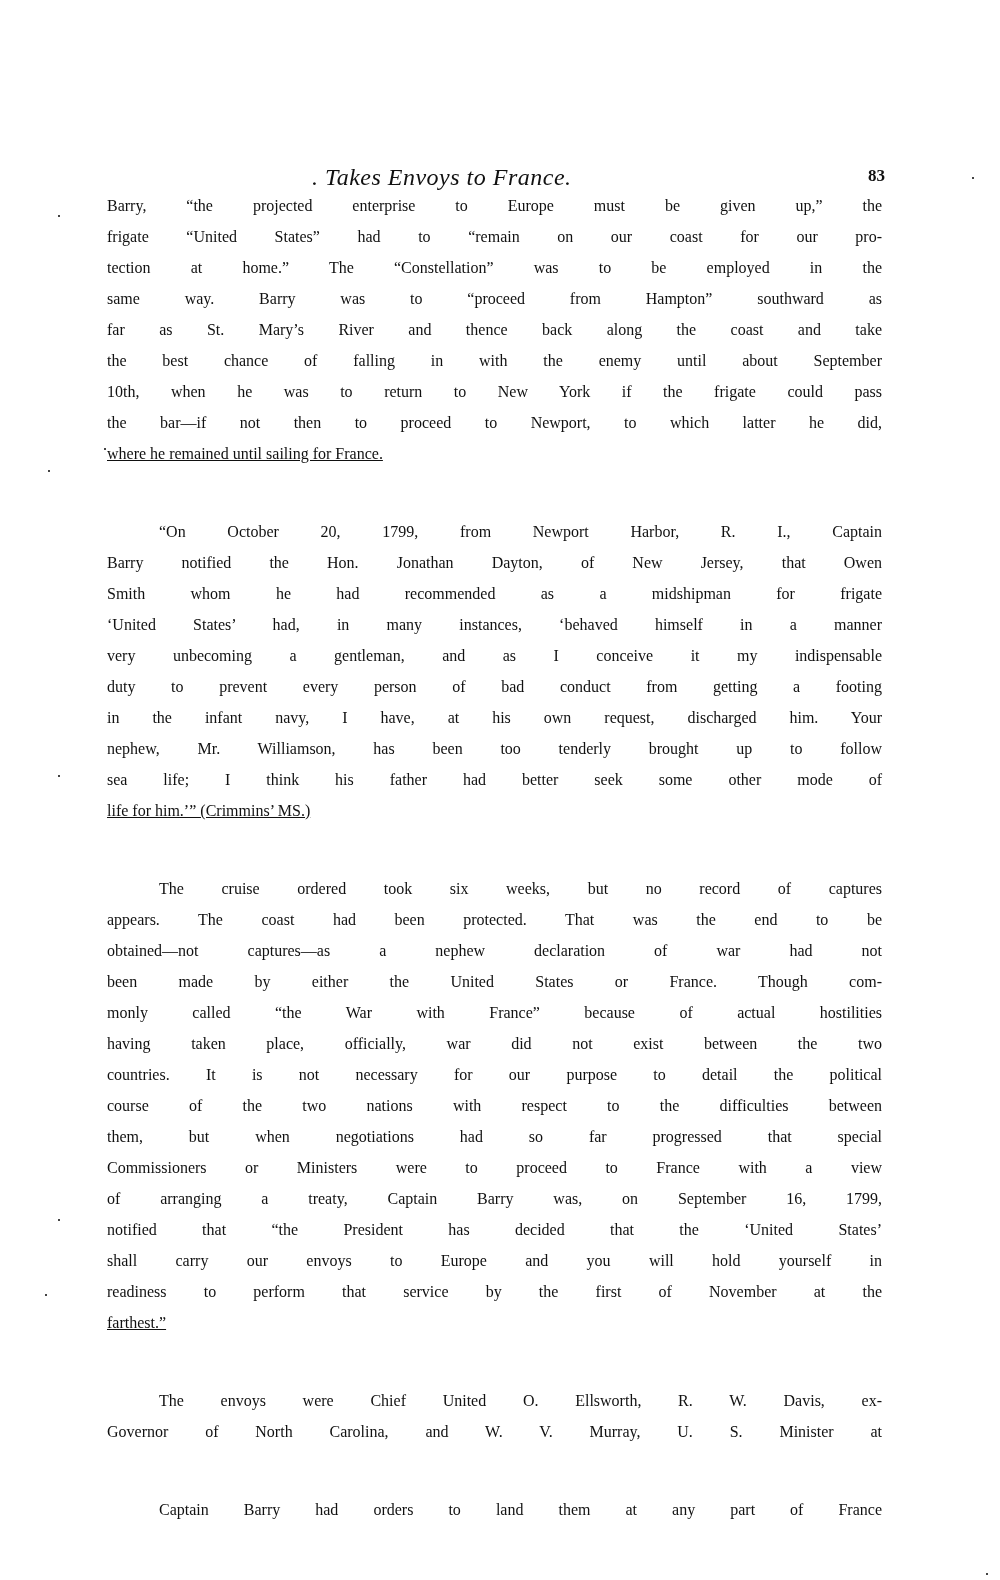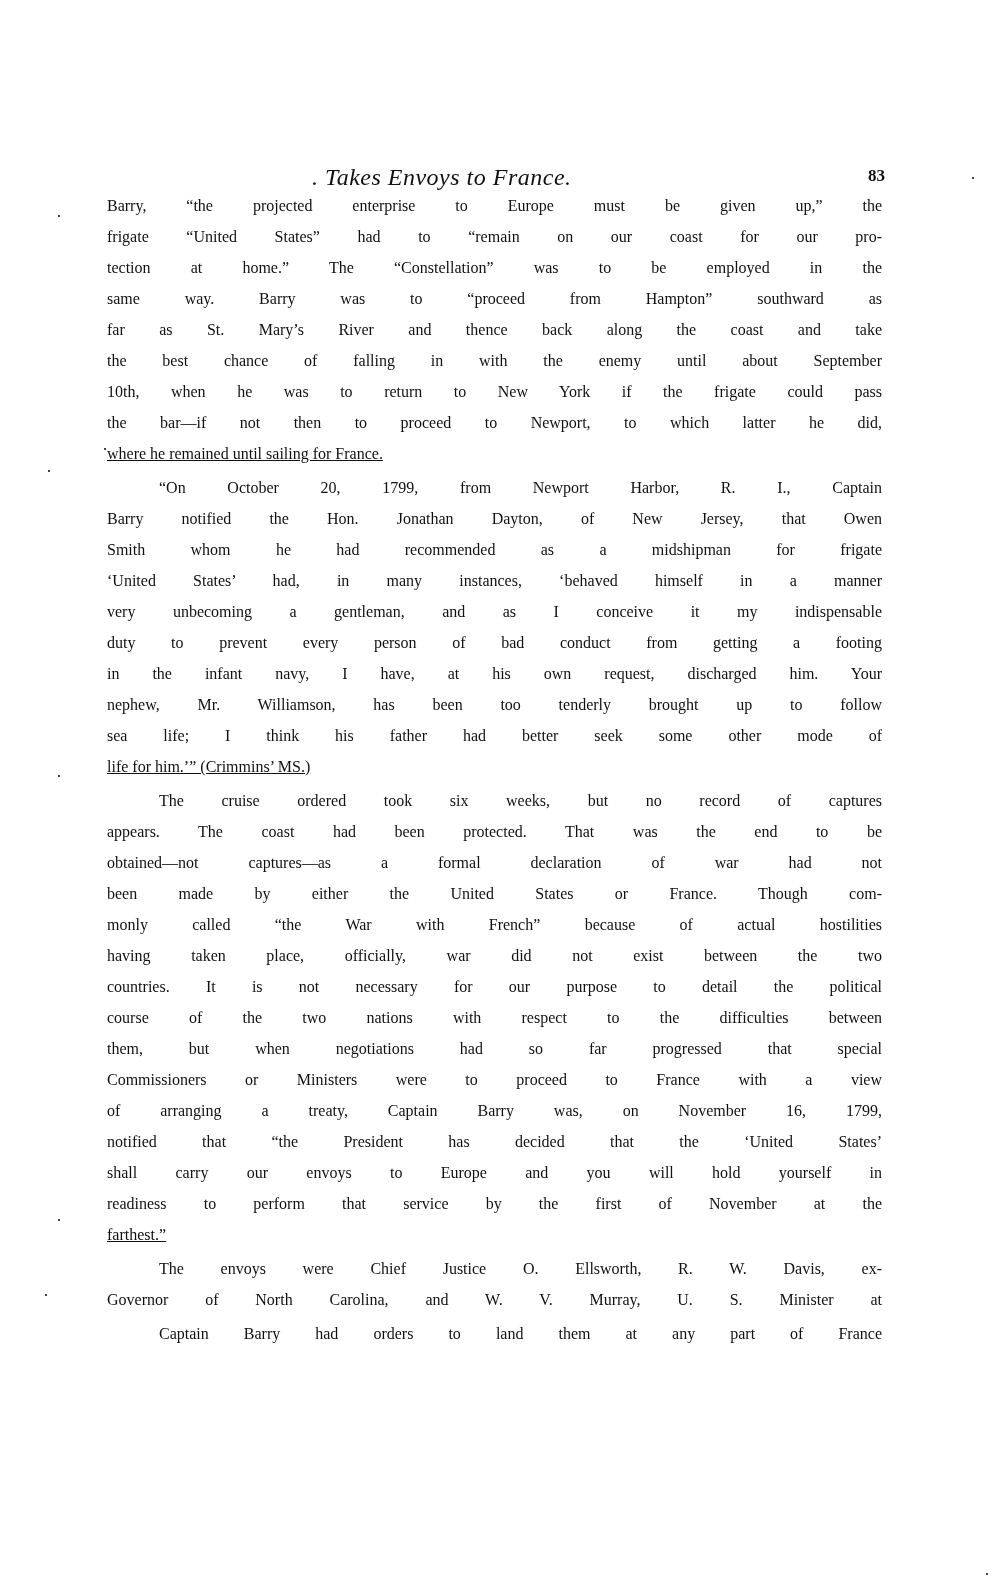--- a/index.html
+++ b/index.html
@@ -60,20 +60,21 @@
       text-align: justify;
       text-align-last: justify;
       overflow: visible;
     }
     .line.last {
       text-align-last: left;
       text-decoration: underline;
     }
     .line.indent {
       padding-left: 52px;
+      margin-top: 44px;
     }
     .para-gap {
       height: 3px;
     }
     .speck {
       position: absolute;
       width: 2px;
       height: 2px;
       background: #444;
     }
@@ -110,37 +111,37 @@
         <span class="line">duty to prevent every person of bad conduct from getting a footing</span>
         <span class="line">in the infant navy, I have, at his own request, discharged him. Your</span>
         <span class="line">nephew, Mr. Williamson, has been too tenderly brought up to follow</span>
         <span class="line">sea life; I think his father had better seek some other mode of</span>
         <span class="line last">life for him.’” (Crimmins’ MS.)</span>
       </div>
       <div class="para-gap"></div>
       <div>
         <span class="line indent">The cruise ordered took six weeks, but no record of captures</span>
         <span class="line">appears. The coast had been protected. That was the end to be</span>
-        <span class="line">obtained—not captures—as a formal declaration of war had not</span>
+        <span class="line">obtained—not captures—as a nephew declaration of war had not</span>
         <span class="line">been made by either the United States or France. Though com-</span>
-        <span class="line">monly called “the War with French” because of actual hostilities</span>
+        <span class="line">monly called “the War with France” because of actual hostilities</span>
         <span class="line">having taken place, officially, war did not exist between the two</span>
         <span class="line">countries. It is not necessary for our purpose to detail the political</span>
         <span class="line">course of the two nations with respect to the difficulties between</span>
         <span class="line">them, but when negotiations had so far progressed that special</span>
         <span class="line">Commissioners or Ministers were to proceed to France with a view</span>
-        <span class="line">of arranging a treaty, Captain Barry was, on November 16, 1799,</span>
+        <span class="line">of arranging a treaty, Captain Barry was, on September 16, 1799,</span>
         <span class="line">notified that “the President has decided that the ‘United States’</span>
         <span class="line">shall carry our envoys to Europe and you will hold yourself in</span>
         <span class="line">readiness to perform that service by the first of November at the</span>
         <span class="line last">farthest.”</span>
       </div>
       <div class="para-gap"></div>
       <div>
-        <span class="line indent">The envoys were Chief Justice O. Ellsworth, R. W. Davis, ex-</span>
+        <span class="line indent">The envoys were Chief United O. Ellsworth, R. W. Davis, ex-</span>
         <span class="line">Governor of North Carolina, and W. V. Murray, U. S. Minister at</span>
       </div>
       <div class="para-gap"></div>
       <div>
         <span class="line indent">Captain Barry had orders to land them at any part of France</span>
       </div>
     </div>
 
   <span class="speck" style="left:58px;top:215px;"></span>
   <span class="speck" style="left:104px;top:448px;"></span>

